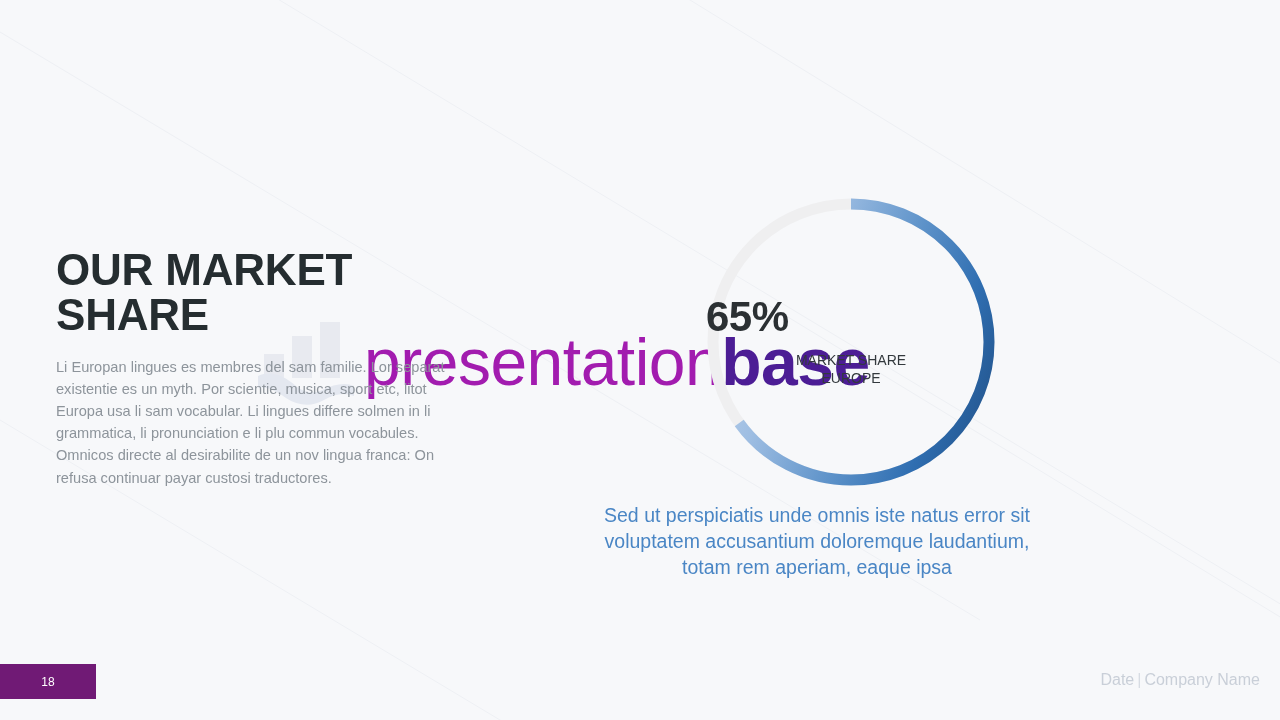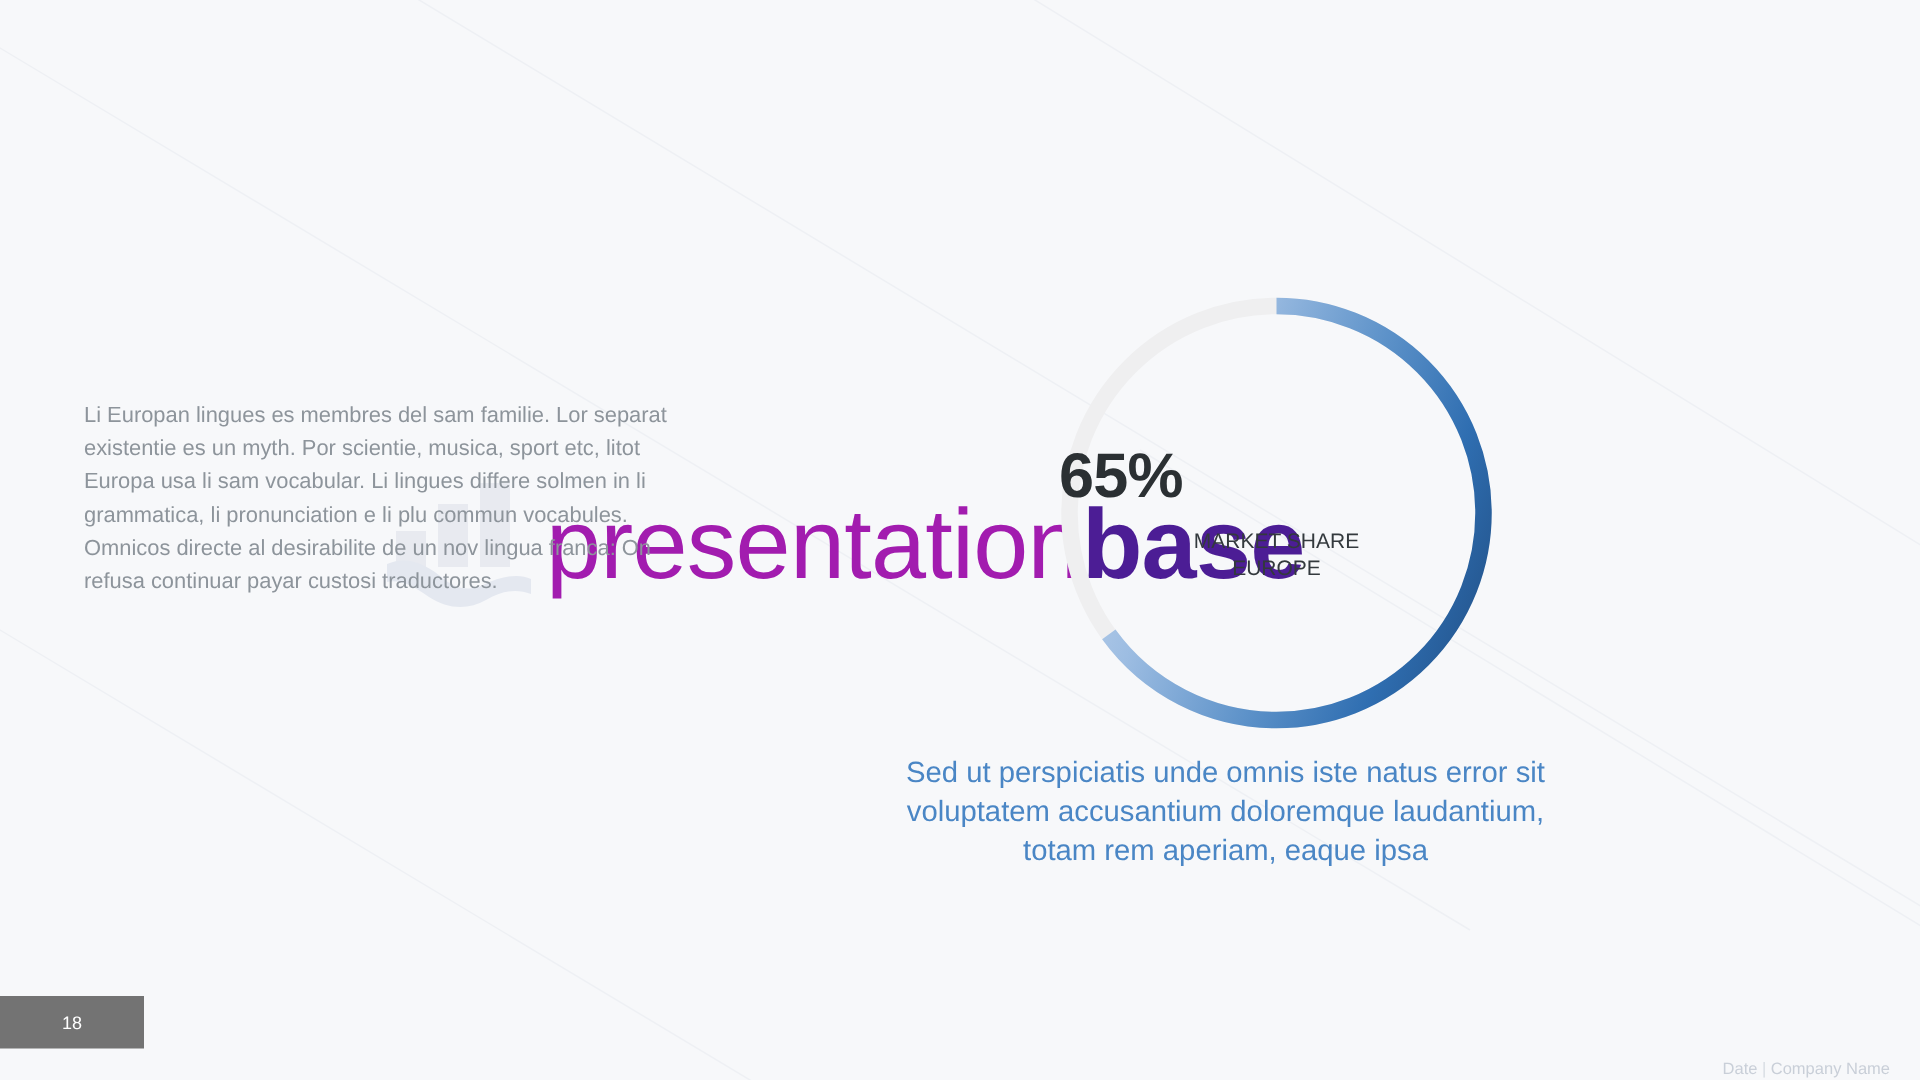--- a/index.html
+++ b/index.html
@@ -131,32 +131,32 @@
     color: #4a86c5;
   }
 
   
   .page-badge {
     position: absolute;
     left: 0;
     top: 664px;
     width: 96px;
     height: 35px;
-    background: #737373;
+    background: #701a75;
     color: #ffffff;
     font-size: 12px;
     display: flex;
     align-items: center;
     justify-content: center;
   }
   .footer-meta {
     position: absolute;
     right: 20px;
-    top: 707px;
-    font-size: 11px;
+    top: 671px;
+    font-size: 16px;
     color: #c9cfd8;
     white-space: nowrap;
   }
   .footer-meta .sep {
     color: #d7dce3;
     padding: 0 3px;
   }
 </style>
 </head>
 <body>
@@ -181,20 +181,21 @@
         <rect x="62" y="6" width="20" height="56"></rect>
       </g>
       <path d="M0 60 C14 54 26 60 38 70 C46 77 56 78 64 74 C76 68 88 66 96 70 L96 80 C86 76 76 78 66 84 C54 91 40 90 28 82 C18 75 9 70 0 72 Z" fill="#e4e8f0"></path>
     </svg>
     <div class="watermark-text">
       <span class="wm-light">presentation</span><span class="wm-bold">base</span>
     </div>
   </div>
 
   <div class="left-col">
+    <h1 class="slide-title">OUR MARKET SHARE</h1>
     <p class="slide-body">Li Europan lingues es membres del sam familie. Lor separat existentie es un myth. Por scientie, musica, sport etc, litot Europa usa li sam vocabular. Li lingues differe solmen in li grammatica, li pronunciation e li plu commun vocabules. Omnicos directe al desirabilite de un nov lingua franca: On refusa continuar payar custosi traductores.</p>
   </div>
 
   <div class="chart-wrap">
     <svg viewBox="0 0 290 290">
       <defs>
         <linearGradient id="arcGrad" x1="0.55" y1="0" x2="0.18" y2="1">
           <stop offset="0%" stop-color="#c3d6ed"></stop>
           <stop offset="25%" stop-color="#9dbde2"></stop>
           <stop offset="55%" stop-color="#5d92c9"></stop>

